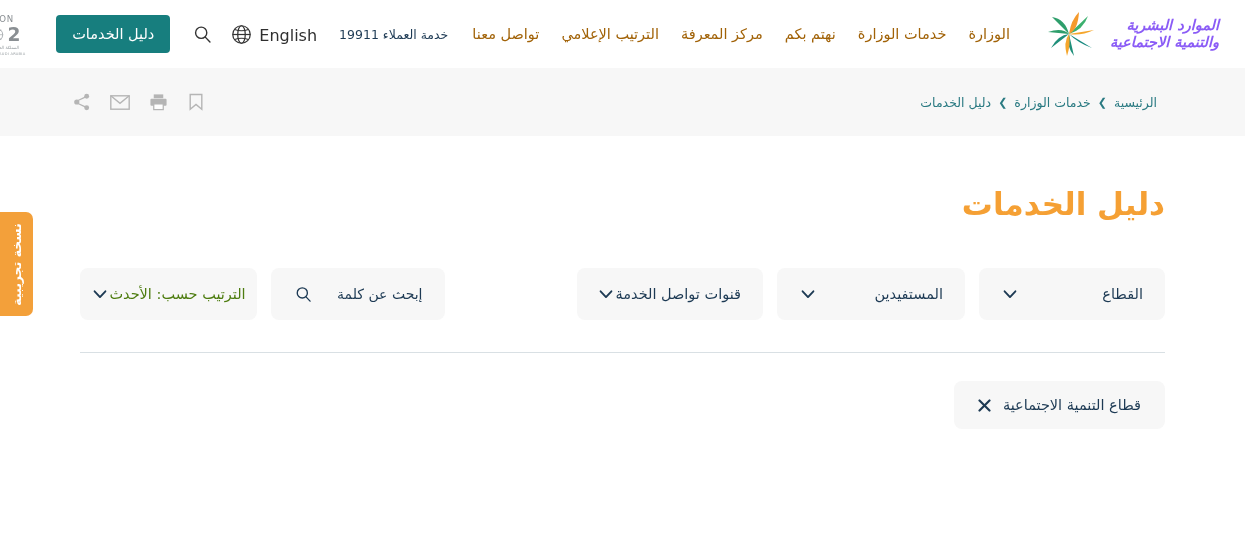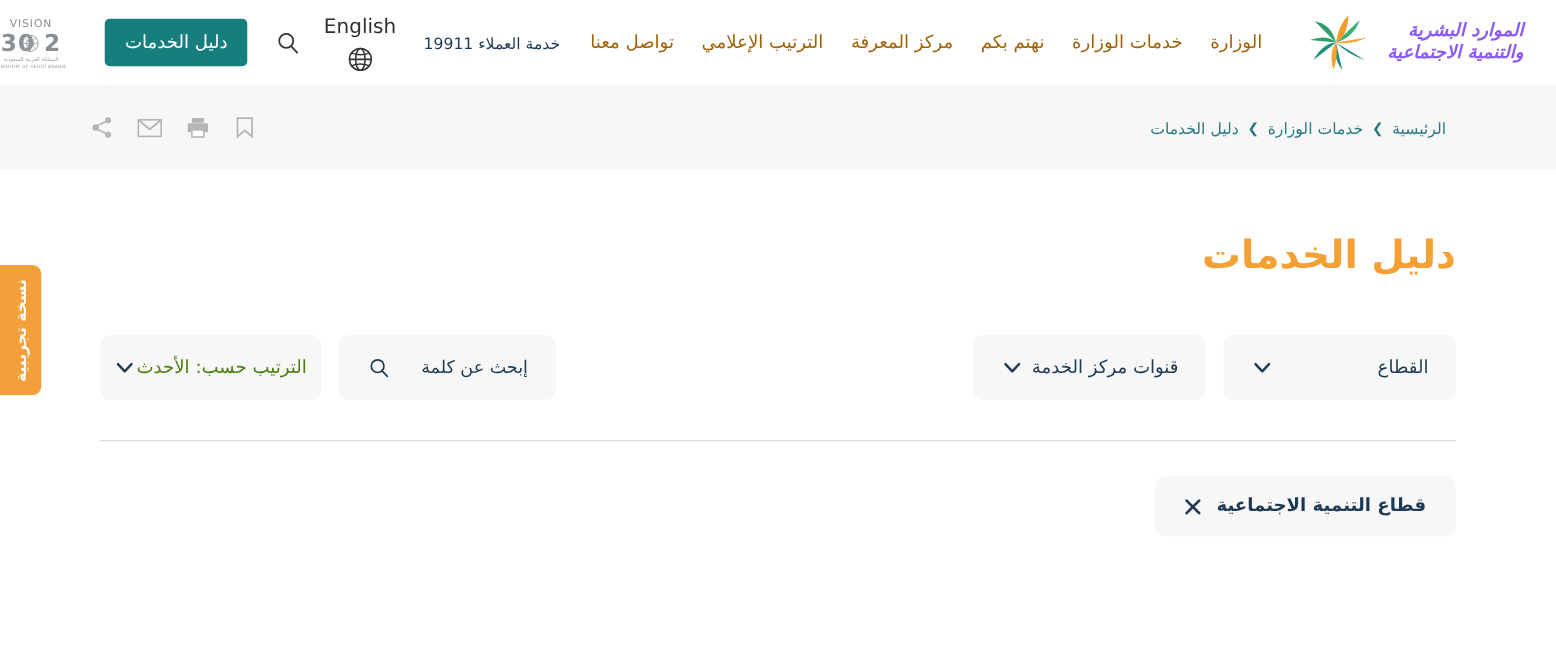--- a/index.html
+++ b/index.html
@@ -77,25 +77,24 @@
     font-size: 12.5px;
     color: #1d3a54;
     white-space: nowrap;
     margin-left: 22px;
     margin-right: 24px;
     cursor: pointer;
   }
 
   .lang-switch {
     display: flex;
-    align-items: center;
+    align-items: flex-end;
     gap: 7px;
     cursor: pointer;
     margin-left: 18px;
-    flex-direction: column;
   }
   .lang-label {
     font-size: 16px;
     color: #2f2f2f;
     direction: ltr;
   }
 
   .search-btn {
     display: flex;
     align-items: center;
@@ -266,21 +265,20 @@
   }
   .chip {
     background: #f7f7f7;
     border-radius: 8px;
     height: 48px;
     display: flex;
     align-items: center;
     gap: 12px;
     padding: 0 24px;
     cursor: pointer;
-    font-weight: bold;
   }
   .chip-label {
     font-size: 14.5px;
     color: #1d3a54;
     white-space: nowrap;
   }
   .chip-x {
     width: 13px;
     height: 13px;
     flex: 0 0 13px;
@@ -428,23 +426,29 @@
 
 <div class="filters">
 
   <div class="dropdown dd-sector">
     <span class="dropdown-label">القطاع</span>
     <svg class="chev" viewBox="0 0 20 20">
       <path d="M4 7 L10 13.4 L16 7" fill="none" stroke="#1d3a54" stroke-width="2.1" stroke-linecap="round" stroke-linejoin="round"></path>
     </svg>
   </div>
 
+  <div class="dropdown dd-benef">
+    <span class="dropdown-label">المستفيدين</span>
+    <svg class="chev" viewBox="0 0 20 20">
+      <path d="M4 7 L10 13.4 L16 7" fill="none" stroke="#1d3a54" stroke-width="2.1" stroke-linecap="round" stroke-linejoin="round"></path>
+    </svg>
+  </div>
 
   <div class="dropdown dd-channel">
-    <span class="dropdown-label">قنوات مركز الخدمة</span>
+    <span class="dropdown-label">قنوات تواصل الخدمة</span>
     <svg class="chev" viewBox="0 0 20 20">
       <path d="M4 7 L10 13.4 L16 7" fill="none" stroke="#1d3a54" stroke-width="2.1" stroke-linecap="round" stroke-linejoin="round"></path>
     </svg>
   </div>
 
   <div class="spacer"></div>
 
   <div class="search-box">
     <input class="search-input" type="text" placeholder="إبحث عن كلمة" style="">
     <svg width="19" height="19" viewBox="0 0 24 24">

